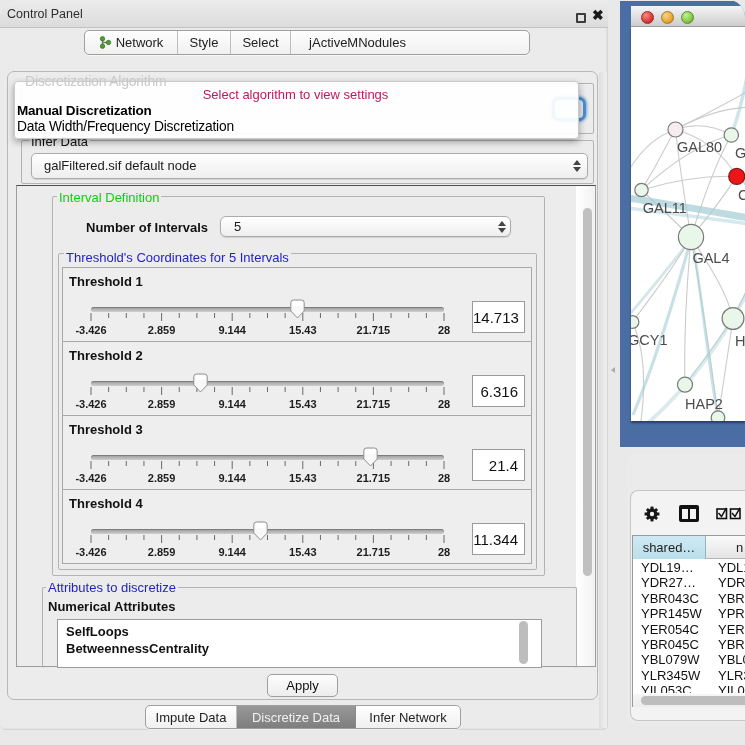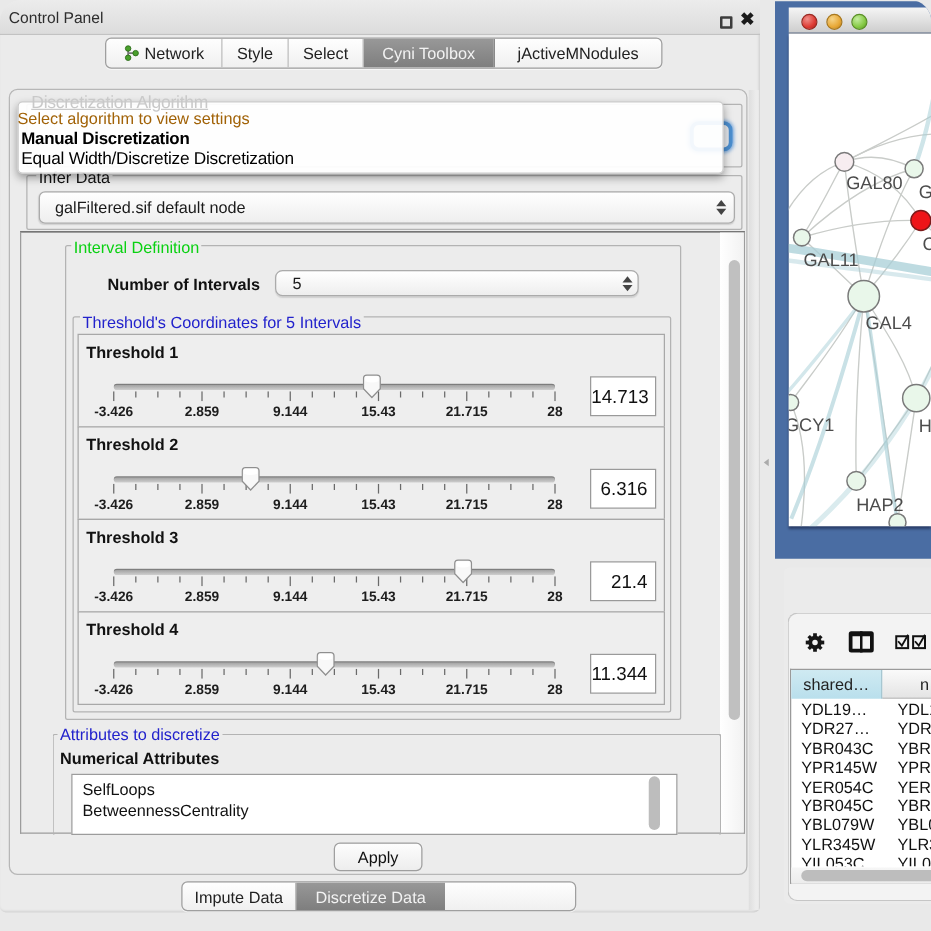--- a/index.html
+++ b/index.html
@@ -40,21 +40,21 @@
   .track{position:absolute;left:28px;top:39px;width:353px;height:5px;border-radius:3px;
       background:linear-gradient(#979797,#cfcfcf);box-shadow:inset 0 1px 0 rgba(0,0,0,.2);}
   .thumb{position:absolute;top:31px;width:15px;height:20px;}
   .vfield{position:absolute;left:409px;top:33px;width:53px;height:32px;background:#fff;border:1px solid #9a9a9a;
       font-size:15px;color:#111;text-align:right;line-height:32px;padding-right:6px;box-sizing:border-box;}
   .ticks{position:absolute;left:0;top:45px;width:470px;height:8px;}
   .labels{position:absolute;left:0;top:56px;width:470px;height:13px;font-size:11px;font-weight:bold;color:#1d1d1d;}
   .labels span{position:absolute;transform:translateX(-50%);}
   
   #attr-list{left:57px;top:619px;width:485px;height:49px;background:#fff;border:1px solid #9c9c9c;
-      font-size:13px;color:#111;overflow:hidden;box-sizing:border-box;}
+      font-size:13px;color:#111;overflow:hidden;box-sizing:border-box;font-weight:bold;}
   #attr-list div{padding:2px 0 2px 8px;line-height:13px;}
   #attr-list div:first-child{padding-top:5px;}
   .btn{position:absolute;background:linear-gradient(#fdfdfd,#ededed);border:1px solid #9f9f9f;border-radius:5px;
       font-size:13px;color:#111;text-align:center;}
   #bottomtabs{left:145px;top:705px;width:314px;height:22px;}
   
   #popup{left:14px;top:81px;width:563px;height:56px;background:rgba(255,255,255,0.93);border:1px solid #c9c9c9;
       border-radius:4px;box-shadow:0 3px 7px rgba(0,0,0,0.35);}
   
   .sbtrack{position:absolute;background:linear-gradient(90deg,#ffffff,#f2f2f2);}
@@ -85,21 +85,20 @@
       <svg width="13" height="13" viewBox="0 0 13 13" style="margin-right:4px;">
         <line x1="3.5" y1="3" x2="3.5" y2="10" stroke="#777" stroke-width="1.4"></line>
         <line x1="3.5" y1="6.5" x2="9" y2="6.5" stroke="#777" stroke-width="1.4"></line>
         <circle cx="3.5" cy="2.8" r="2.2" fill="#4aa02c" stroke="#2d6b1a" stroke-width="0.7"></circle>
         <circle cx="3.5" cy="10.2" r="2.2" fill="#4aa02c" stroke="#2d6b1a" stroke-width="0.7"></circle>
         <circle cx="9.5" cy="6.5" r="2.2" fill="#4aa02c" stroke="#2d6b1a" stroke-width="0.7"></circle>
       </svg>
       Network</div>
     <div class="s" style="width:53px;">Style</div>
     <div class="s" style="width:60px;">Select</div>
-    <div class="s sel" style="width:105px;">Cyni Toolbox</div>
     <div class="s" style="width:133px;">jActiveMNodules</div>
   </div>
 
   <div id="mainp" class="abs"></div>
   <div class="abs" style="left:599px;top:72px;width:8px;height:656px;background:linear-gradient(90deg,#dedede,#ececec 70%);"></div>
 
   <div class="gbox" style="left:21px;top:83px;width:571px;height:49px;"></div>
 
   <div class="abs" style="left:552px;top:97px;width:34px;height:24px;border-radius:7px;background:#e3e6ea;border:3px solid #4b8ecf;box-sizing:border-box;box-shadow:0 0 3px 1px rgba(90,150,215,0.8);"></div>
 
@@ -294,27 +293,28 @@
     <div>SelfLoops</div>
     <div>BetweennessCentrality</div>
   </div>
   <div class="sbthumb abs" style="left:519px;top:621px;width:9px;height:43px;background:#bdbdbd;"></div>
 
   <div class="btn" style="left:267px;top:674px;width:69px;height:21px;line-height:21px;">Apply</div>
 
   <div id="bottomtabs" class="seg abs">
     <div class="s" style="width:91px;">Impute Data</div>
     <div class="s sel" style="width:119px;">Discretize Data</div>
+    <div class="s" style="width:104px;">Infer Network</div>
   </div>
 
   <div id="popup" class="abs"></div>
-  <div class="abs" style="left:25px;top:73px;font-size:14px;color:#c9c9c9;z-index:5;letter-spacing:-0.2px;text-decoration:underline;">Discretization Algorithm</div>
-  <div class="abs" style="left:14px;top:87px;width:563px;text-align:left;font-size:13px;color:#a16207;z-index:5;">Select algorithm to view settings</div>
+  <div class="abs" style="left:25px;top:73px;font-size:14px;color:#c9c9c9;z-index:5;letter-spacing:-0.2px;">Discretization Algorithm</div>
+  <div class="abs" style="left:14px;top:87px;width:563px;text-align:center;font-size:13px;color:#be185d;z-index:5;">Select algorithm to view settings</div>
   <div class="abs" style="left:17px;top:103px;font-size:13.5px;font-weight:bold;color:#000;z-index:5;letter-spacing:-0.2px;">Manual Discretization</div>
-  <div class="abs" style="left:17px;top:119px;font-size:13.8px;color:#000;z-index:5;letter-spacing:-0.2px;">Equal Width/Discretize Discretization</div>
+  <div class="abs" style="left:17px;top:119px;font-size:13.8px;color:#000;z-index:5;letter-spacing:-0.2px;">Data Width/Frequency Discretization</div>
 
   <div class="abs" style="left:611px;top:367px;width:0;height:0;border-top:3px solid transparent;border-bottom:3px solid transparent;border-right:4px solid #ababab;"></div>
 
   <div id="netf" class="abs"></div>
   <div id="nettitle" class="abs"></div>
   <div class="light abs" style="left:641px;background:radial-gradient(circle at 35% 30%,#f08f8a,#dd3b34 60%,#a02721);border:1px solid #9a2a23;"></div>
   <div class="light abs" style="left:661px;background:radial-gradient(circle at 35% 30%,#f6d488,#e8a836 60%,#b37b1d);border:1px solid #a8781f;"></div>
   <div class="light abs" style="left:681px;background:radial-gradient(circle at 35% 30%,#c4eda0,#85c944 60%,#55941f);border:1px solid #5a8f26;"></div>
   <div id="netcanvas" class="abs">
     <svg width="114" height="394" viewBox="0 0 114 394" style="position:absolute;left:0;top:0;">

